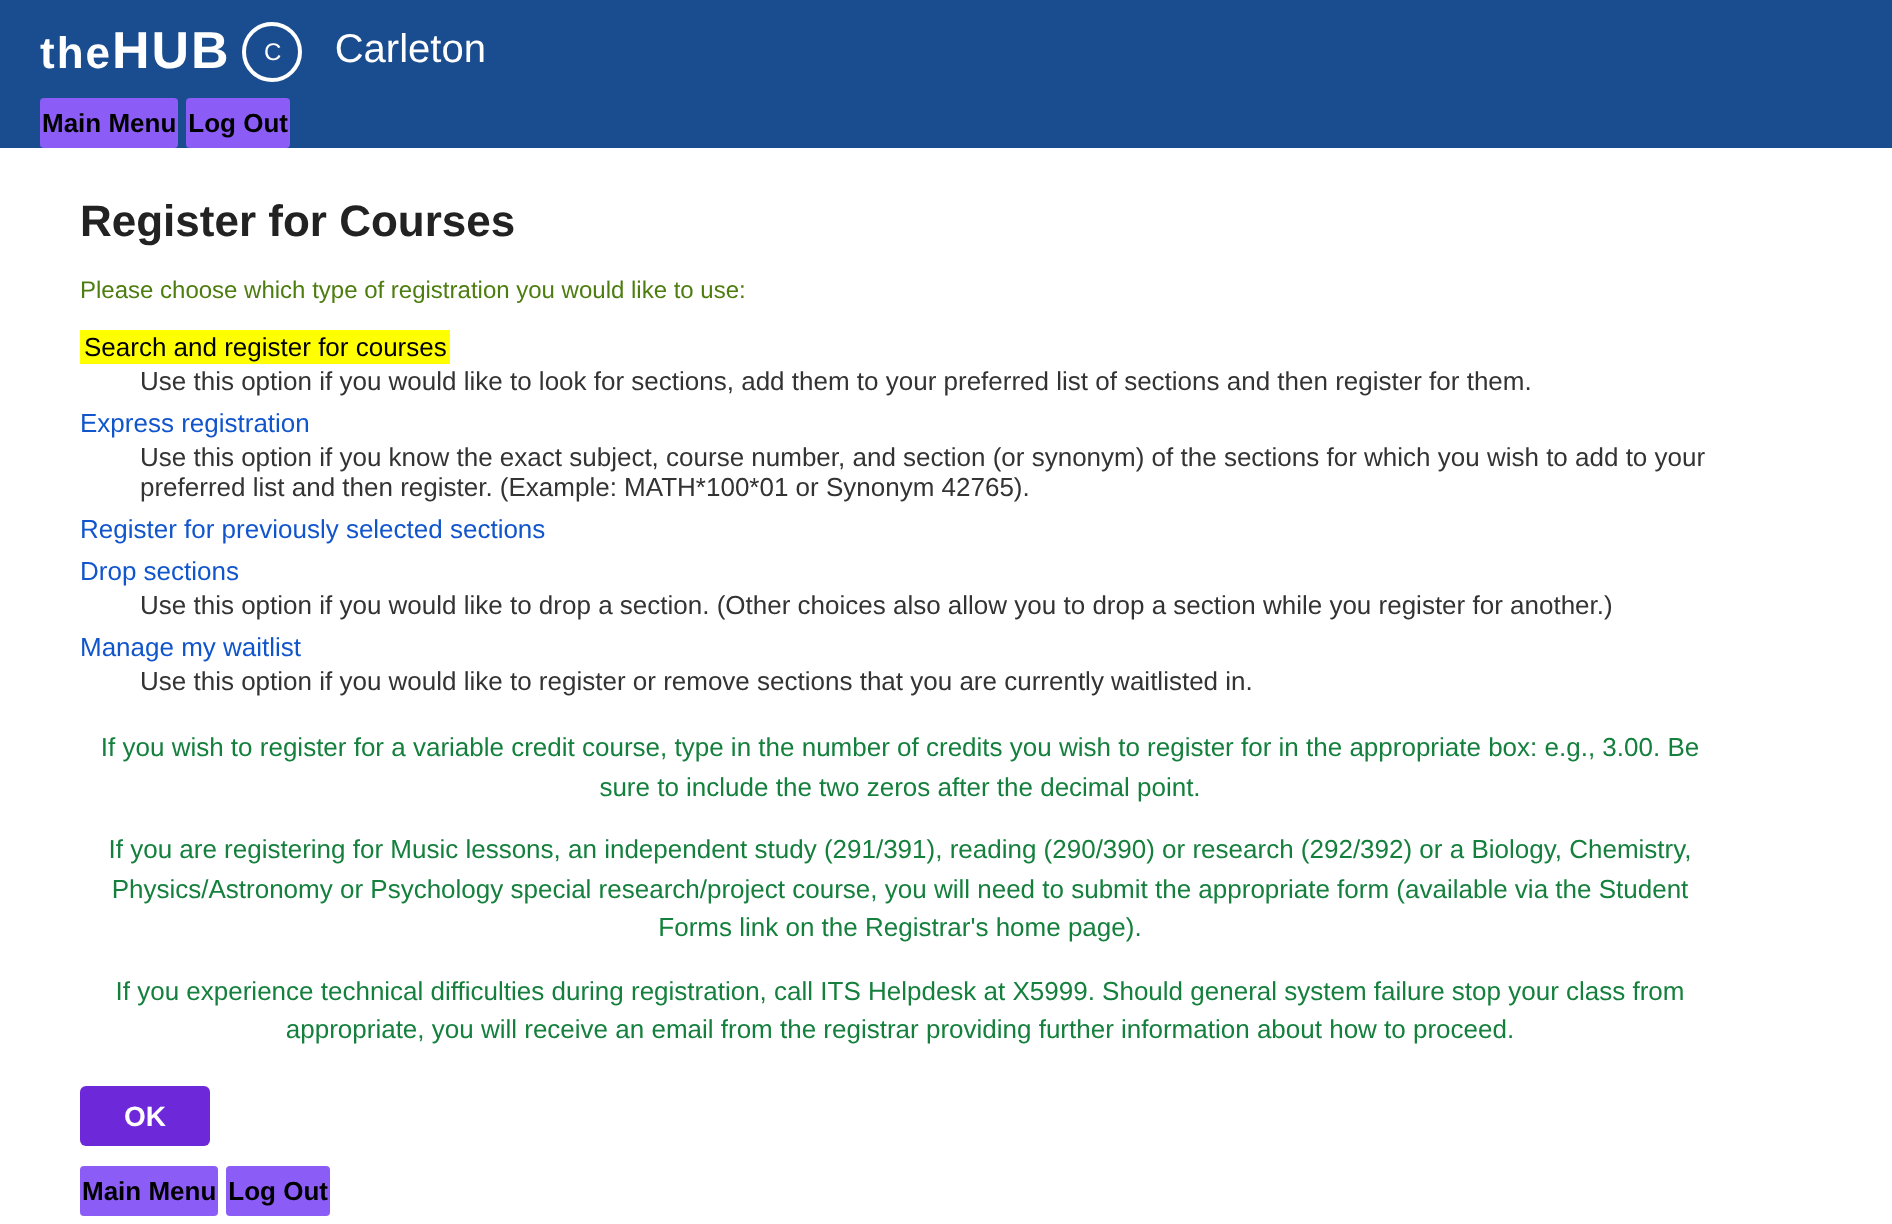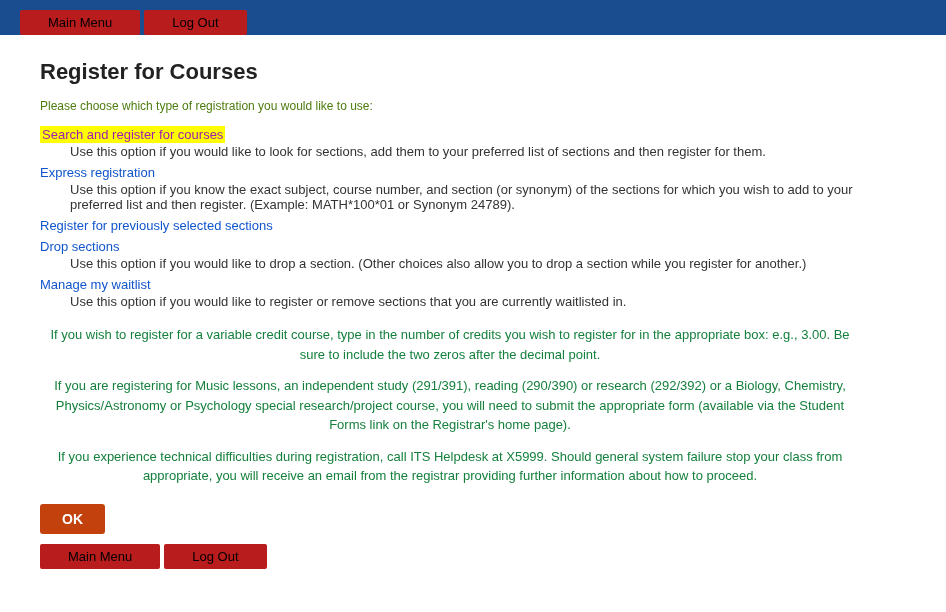--- a/index.html
+++ b/index.html
@@ -46,26 +46,26 @@
       margin: 0 6px;
       font-size: 12px;
       color: #fff;
     }
     .header-nav {
       display: flex;
       gap: 4px;
       margin-bottom: 0;
     }
     .nav-btn {
-      background-color: #b91c1c;
+      background-color: #8b5cf6;
       color: #000;
       border: none;
-      padding: 5px 28px;
-      font-size: 13px;
-      font-weight: normal;
+      padding: 5px 1px;
+      font-size: 13px;
+      font-weight: bold;
       cursor: pointer;
       border-radius: 2px;
     }
 
     
     .main-content {
       padding: 24px 40px;
       max-width: 900px;
     }
 
@@ -92,21 +92,21 @@
 
     .option-link {
       color: #1155cc;
       text-decoration: none;
       font-size: 13px;
       cursor: pointer;
     }
 
     .option-link.highlighted {
       background-color: #ffff00;
-      color: #a21caf;
+      color: #000000;
       padding: 1px 2px;
     }
 
     .option-desc {
       margin-left: 30px;
       font-size: 13px;
       color: #333;
       margin-top: 2px;
       margin-bottom: 4px;
     }
@@ -120,60 +120,67 @@
     }
 
     .footer-section {
       margin-top: 18px;
       display: flex;
       flex-direction: column;
       gap: 10px;
     }
 
     .ok-btn {
-      background-color: #c2410c;
+      background-color: #6d28d9;
       color: #fff;
       border: none;
       padding: 7px 22px;
       font-size: 14px;
       font-weight: bold;
       cursor: pointer;
       border-radius: 3px;
       width: fit-content;
     }
 
     .footer-nav {
       display: flex;
       gap: 4px;
     }
   </style>
 </head>
 <body>
 
 <div class="header">
+  <div class="header-top">
+    <div class="header-logo-text">
+      <span>the</span><span style="font-weight:bold;font-size:26px;">HUB</span>
+    </div>
+    <div class="carleton-emblem">C</div>
+    <div class="header-carleton">Carleton</div>
+  </div>
   <div class="header-nav">
     <button class="nav-btn">Main Menu</button>
     <button class="nav-btn">Log Out</button>
   </div>
 </div>
 
 <div class="main-content">
   <h1 class="page-title">Register for Courses</h1>
   <p class="intro-text">Please choose which type of registration you would like to use:</p>
 
   <div class="registration-options">
 
     <div class="option-item">
       <a class="option-link highlighted" href="#">Search and register for courses</a>
       <div class="option-desc">Use this option if you would like to look for sections, add them to your preferred list of sections and then register for them.</div>
     </div>
 
     <div class="option-item">
       <a class="option-link" href="#">Express registration</a>
-      <div class="option-desc">Use this option if you know the exact subject, course number, and section (or synonym) of the sections for which you wish to add to your preferred list and then register. (Example: MATH*100*01 or Synonym 24789).</div>
+      <div class="option-desc">Use this option if you know the exact subject, course number, and section (or synonym) of the sections for which you wish to add to your preferred list and then register. (Example: MATH*100*01 or Synonym 42765).</div>
     </div>
 
     <div class="option-item">
       <a class="option-link" href="#">Register for previously selected sections</a>
     </div>
 
     <div class="option-item">
       <a class="option-link" href="#">Drop sections</a>
       <div class="option-desc">Use this option if you would like to drop a section. (Other choices also allow you to drop a section while you register for another.)</div>
     </div>

